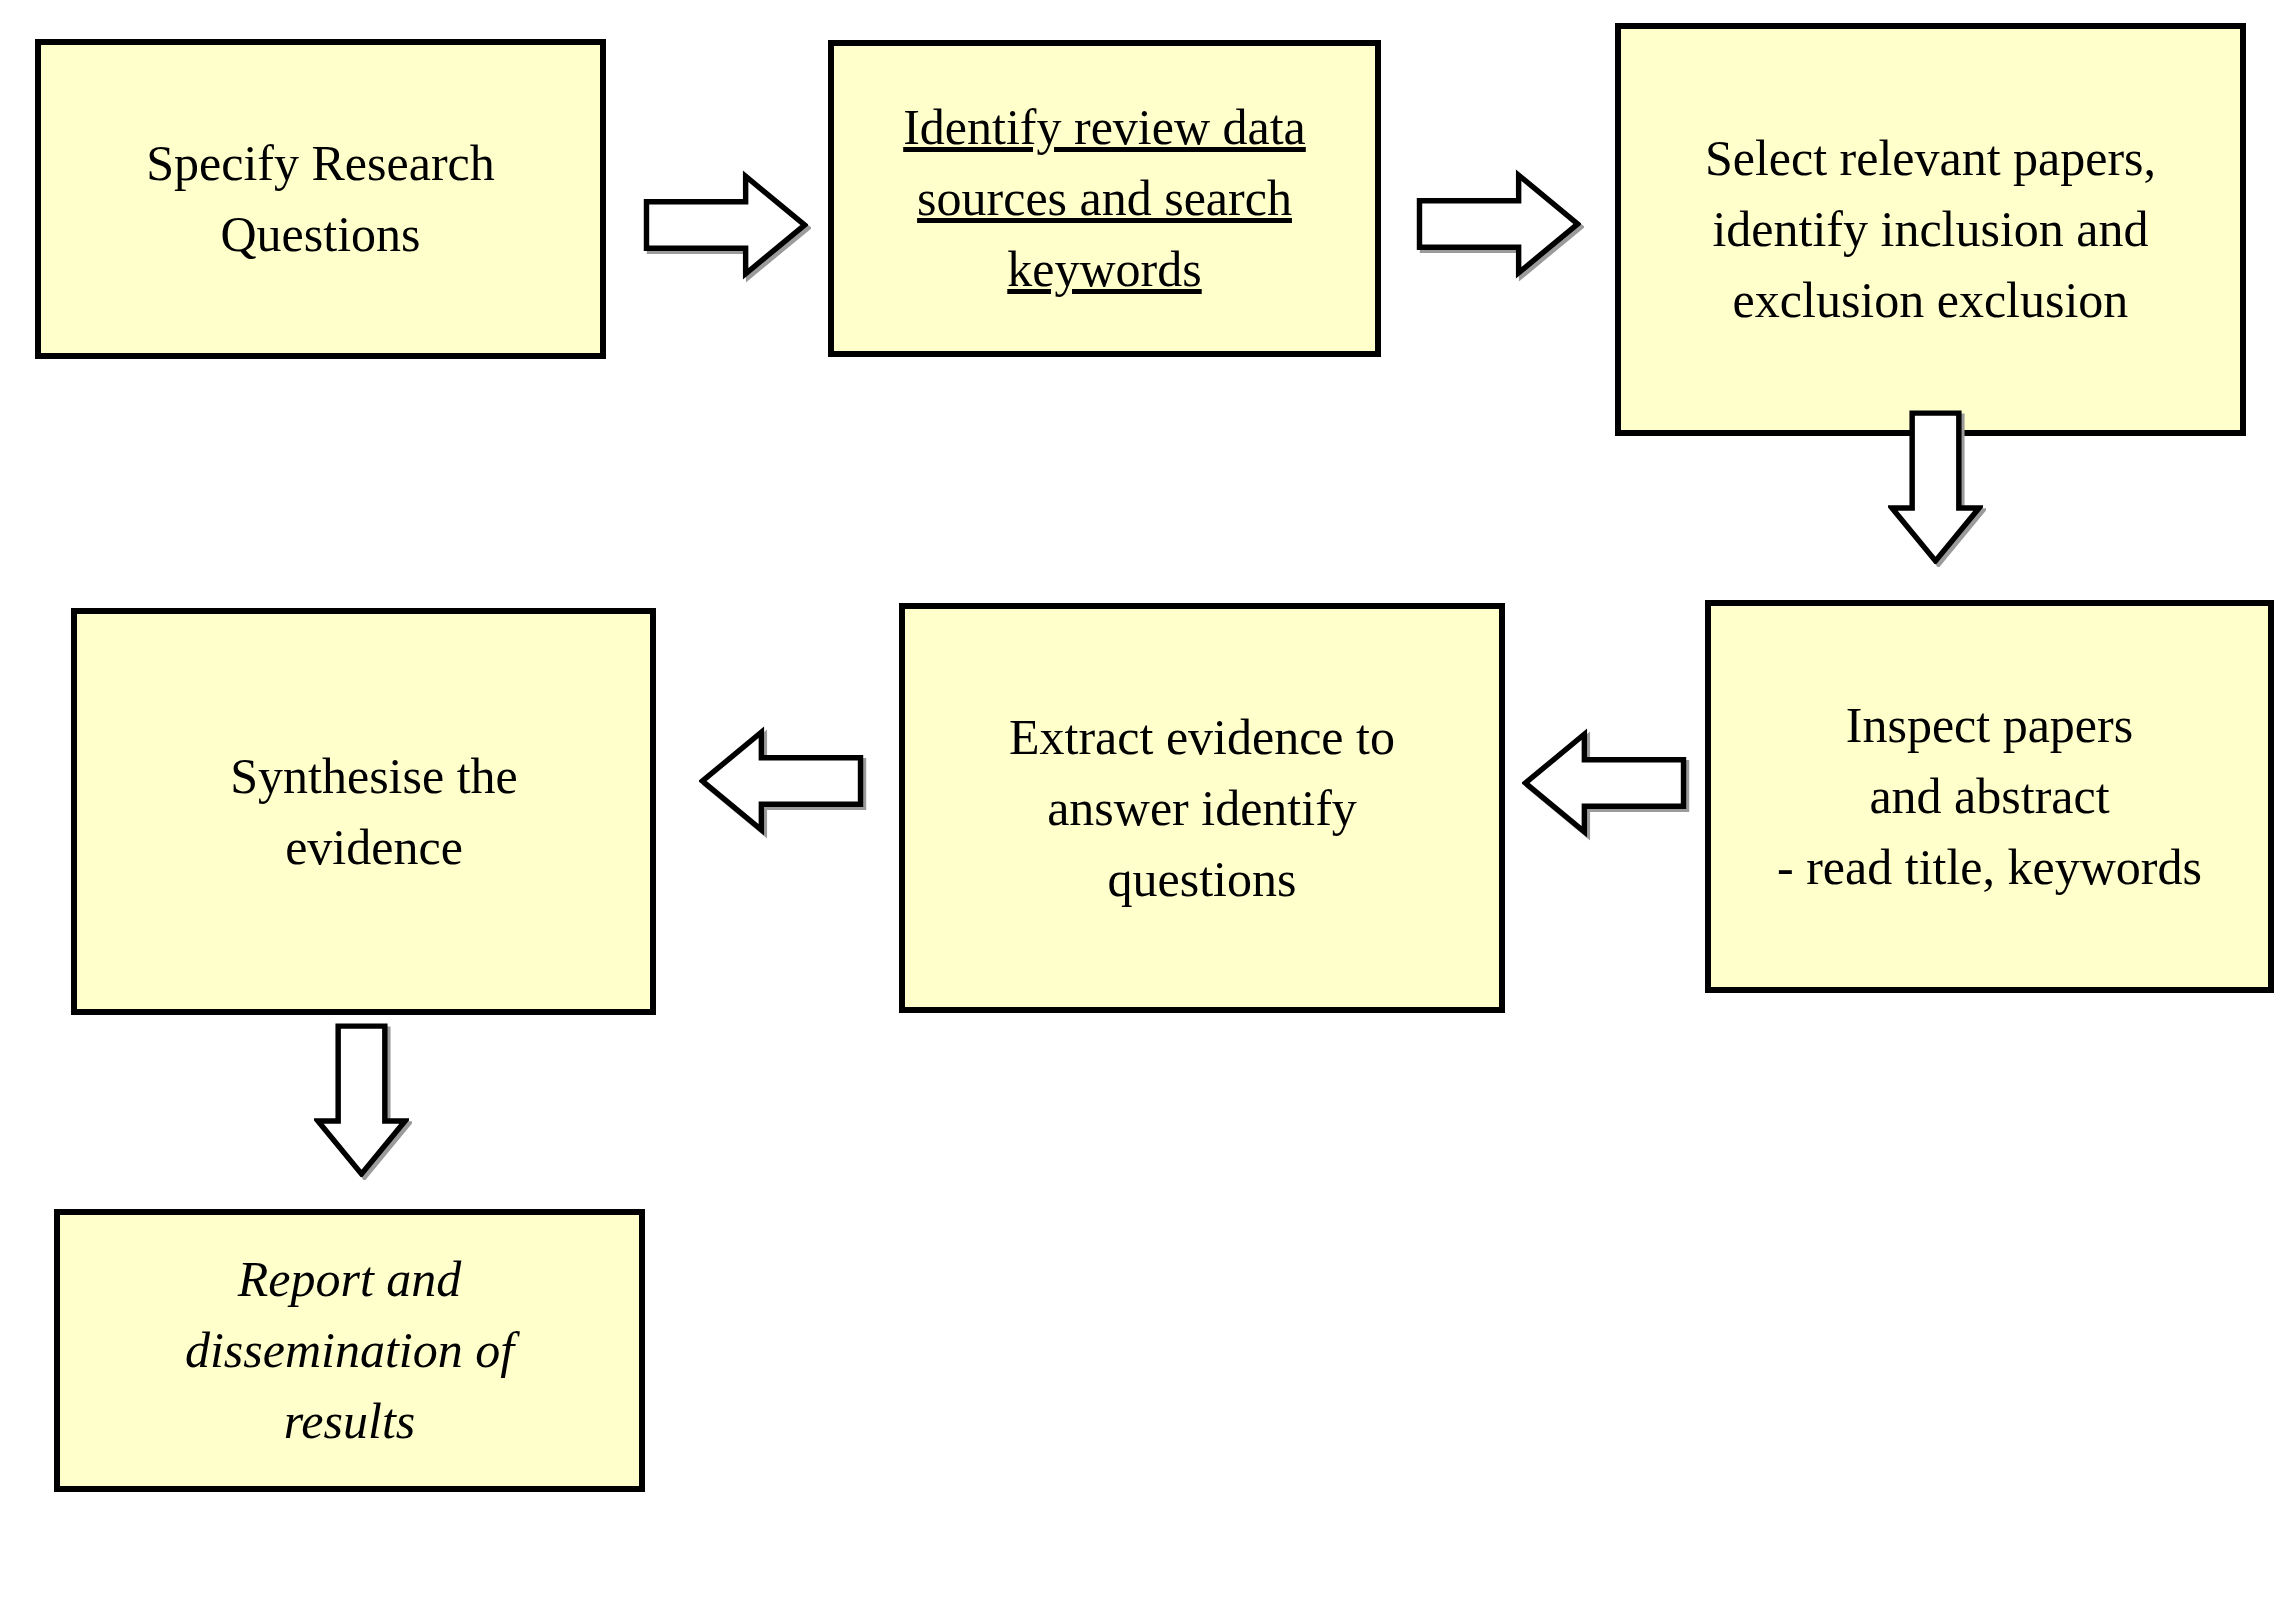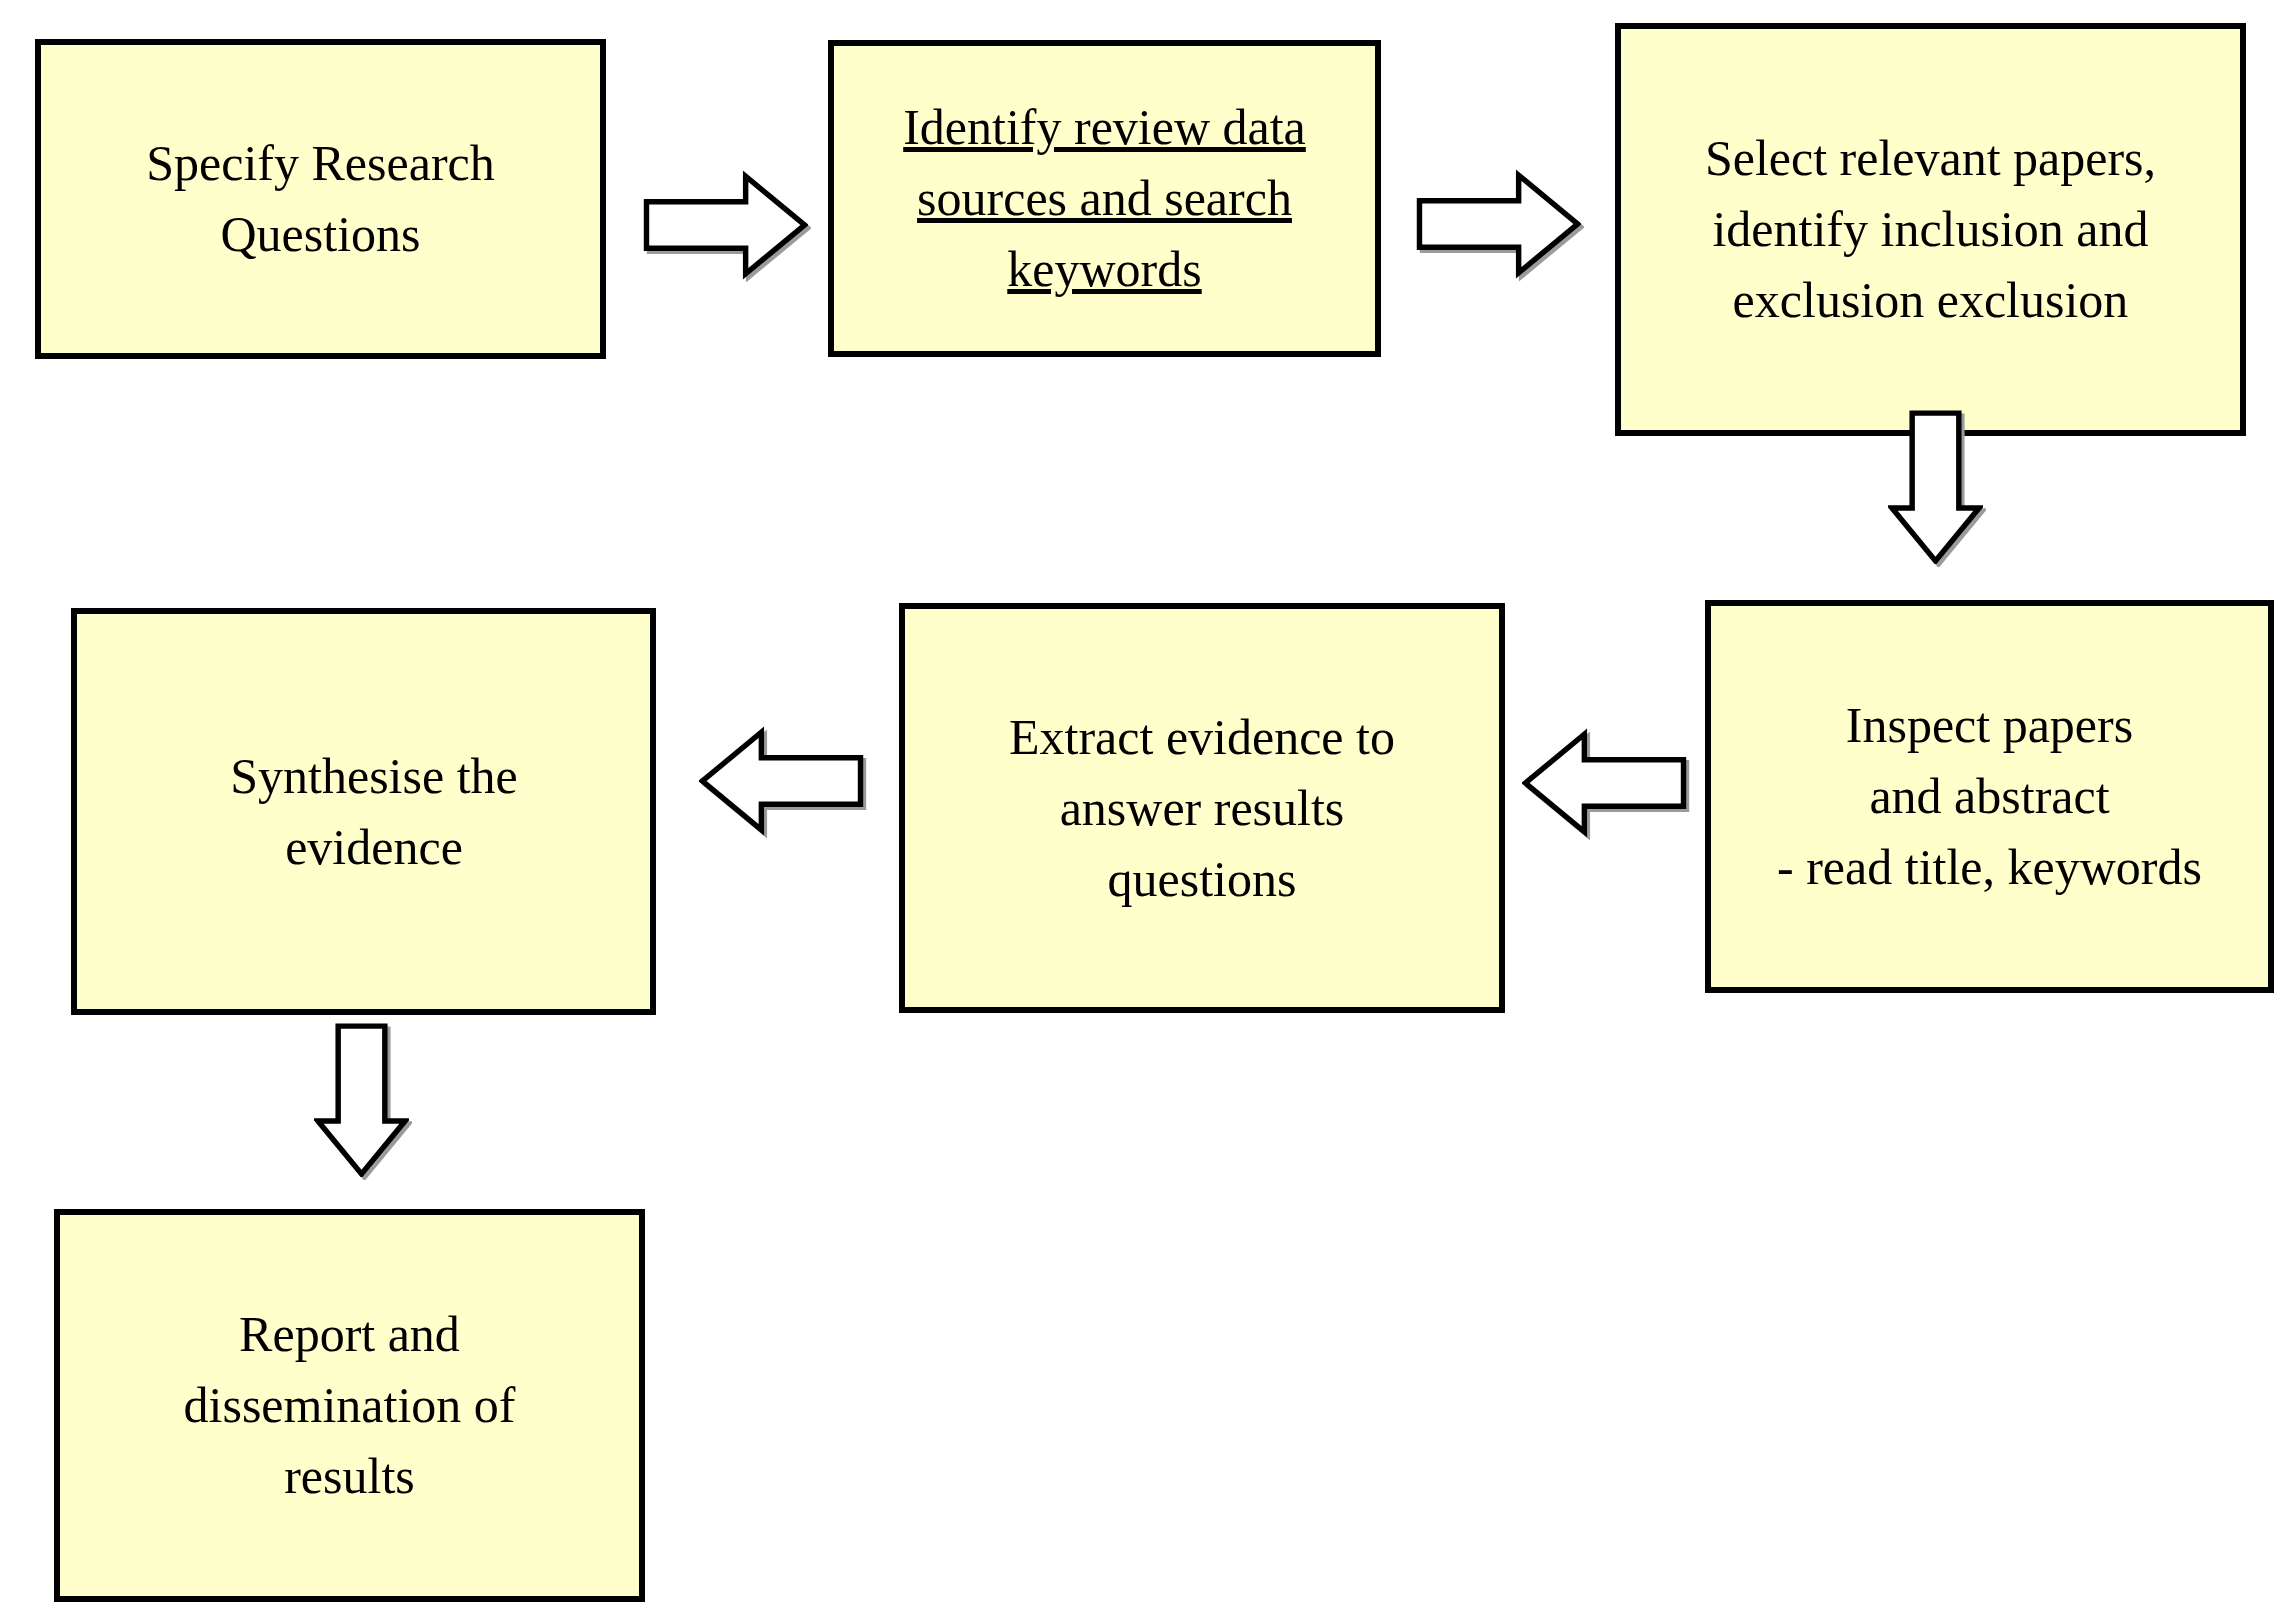--- a/index.html
+++ b/index.html
@@ -56,33 +56,33 @@
     <div class="box-text">
       <span class="line">Inspect papers</span>
       <span class="line">and abstract</span>
       <span class="line">- read title, keywords</span>
     </div>
   </div>
 
   <div class="box" style="left:899px; top:603px; width:606px; height:410px;">
     <div class="box-text">
       <span class="line">Extract evidence to</span>
-      <span class="line">answer results</span>
+      <span class="line">answer identify</span>
       <span class="line">questions</span>
     </div>
   </div>
 
   <div class="box" style="left:71px; top:608px; width:585px; height:407px;padding-left:21px;">
     <div class="box-text">
       <span class="line">Synthesise the</span>
       <span class="line">evidence</span>
     </div>
   </div>
 
-  <div class="box" style="left:54px; top:1209px; width:591px; height:393px;">
+  <div class="box" style="left:54px; top:1209px; width:591px; height:283px;font-style:italic;">
     <div class="box-text">
       <span class="line">Report and</span>
       <span class="line">dissemination of</span>
       <span class="line">results</span>
     </div>
   </div>
 
   <svg class="arrow" style="left:643px; top:170px;" width="165" height="110" viewBox="0 0 212 142">
     <polygon points="4,41 132,41 132,8 208,71 132,134 132,101 4,101"></polygon>
   </svg>

